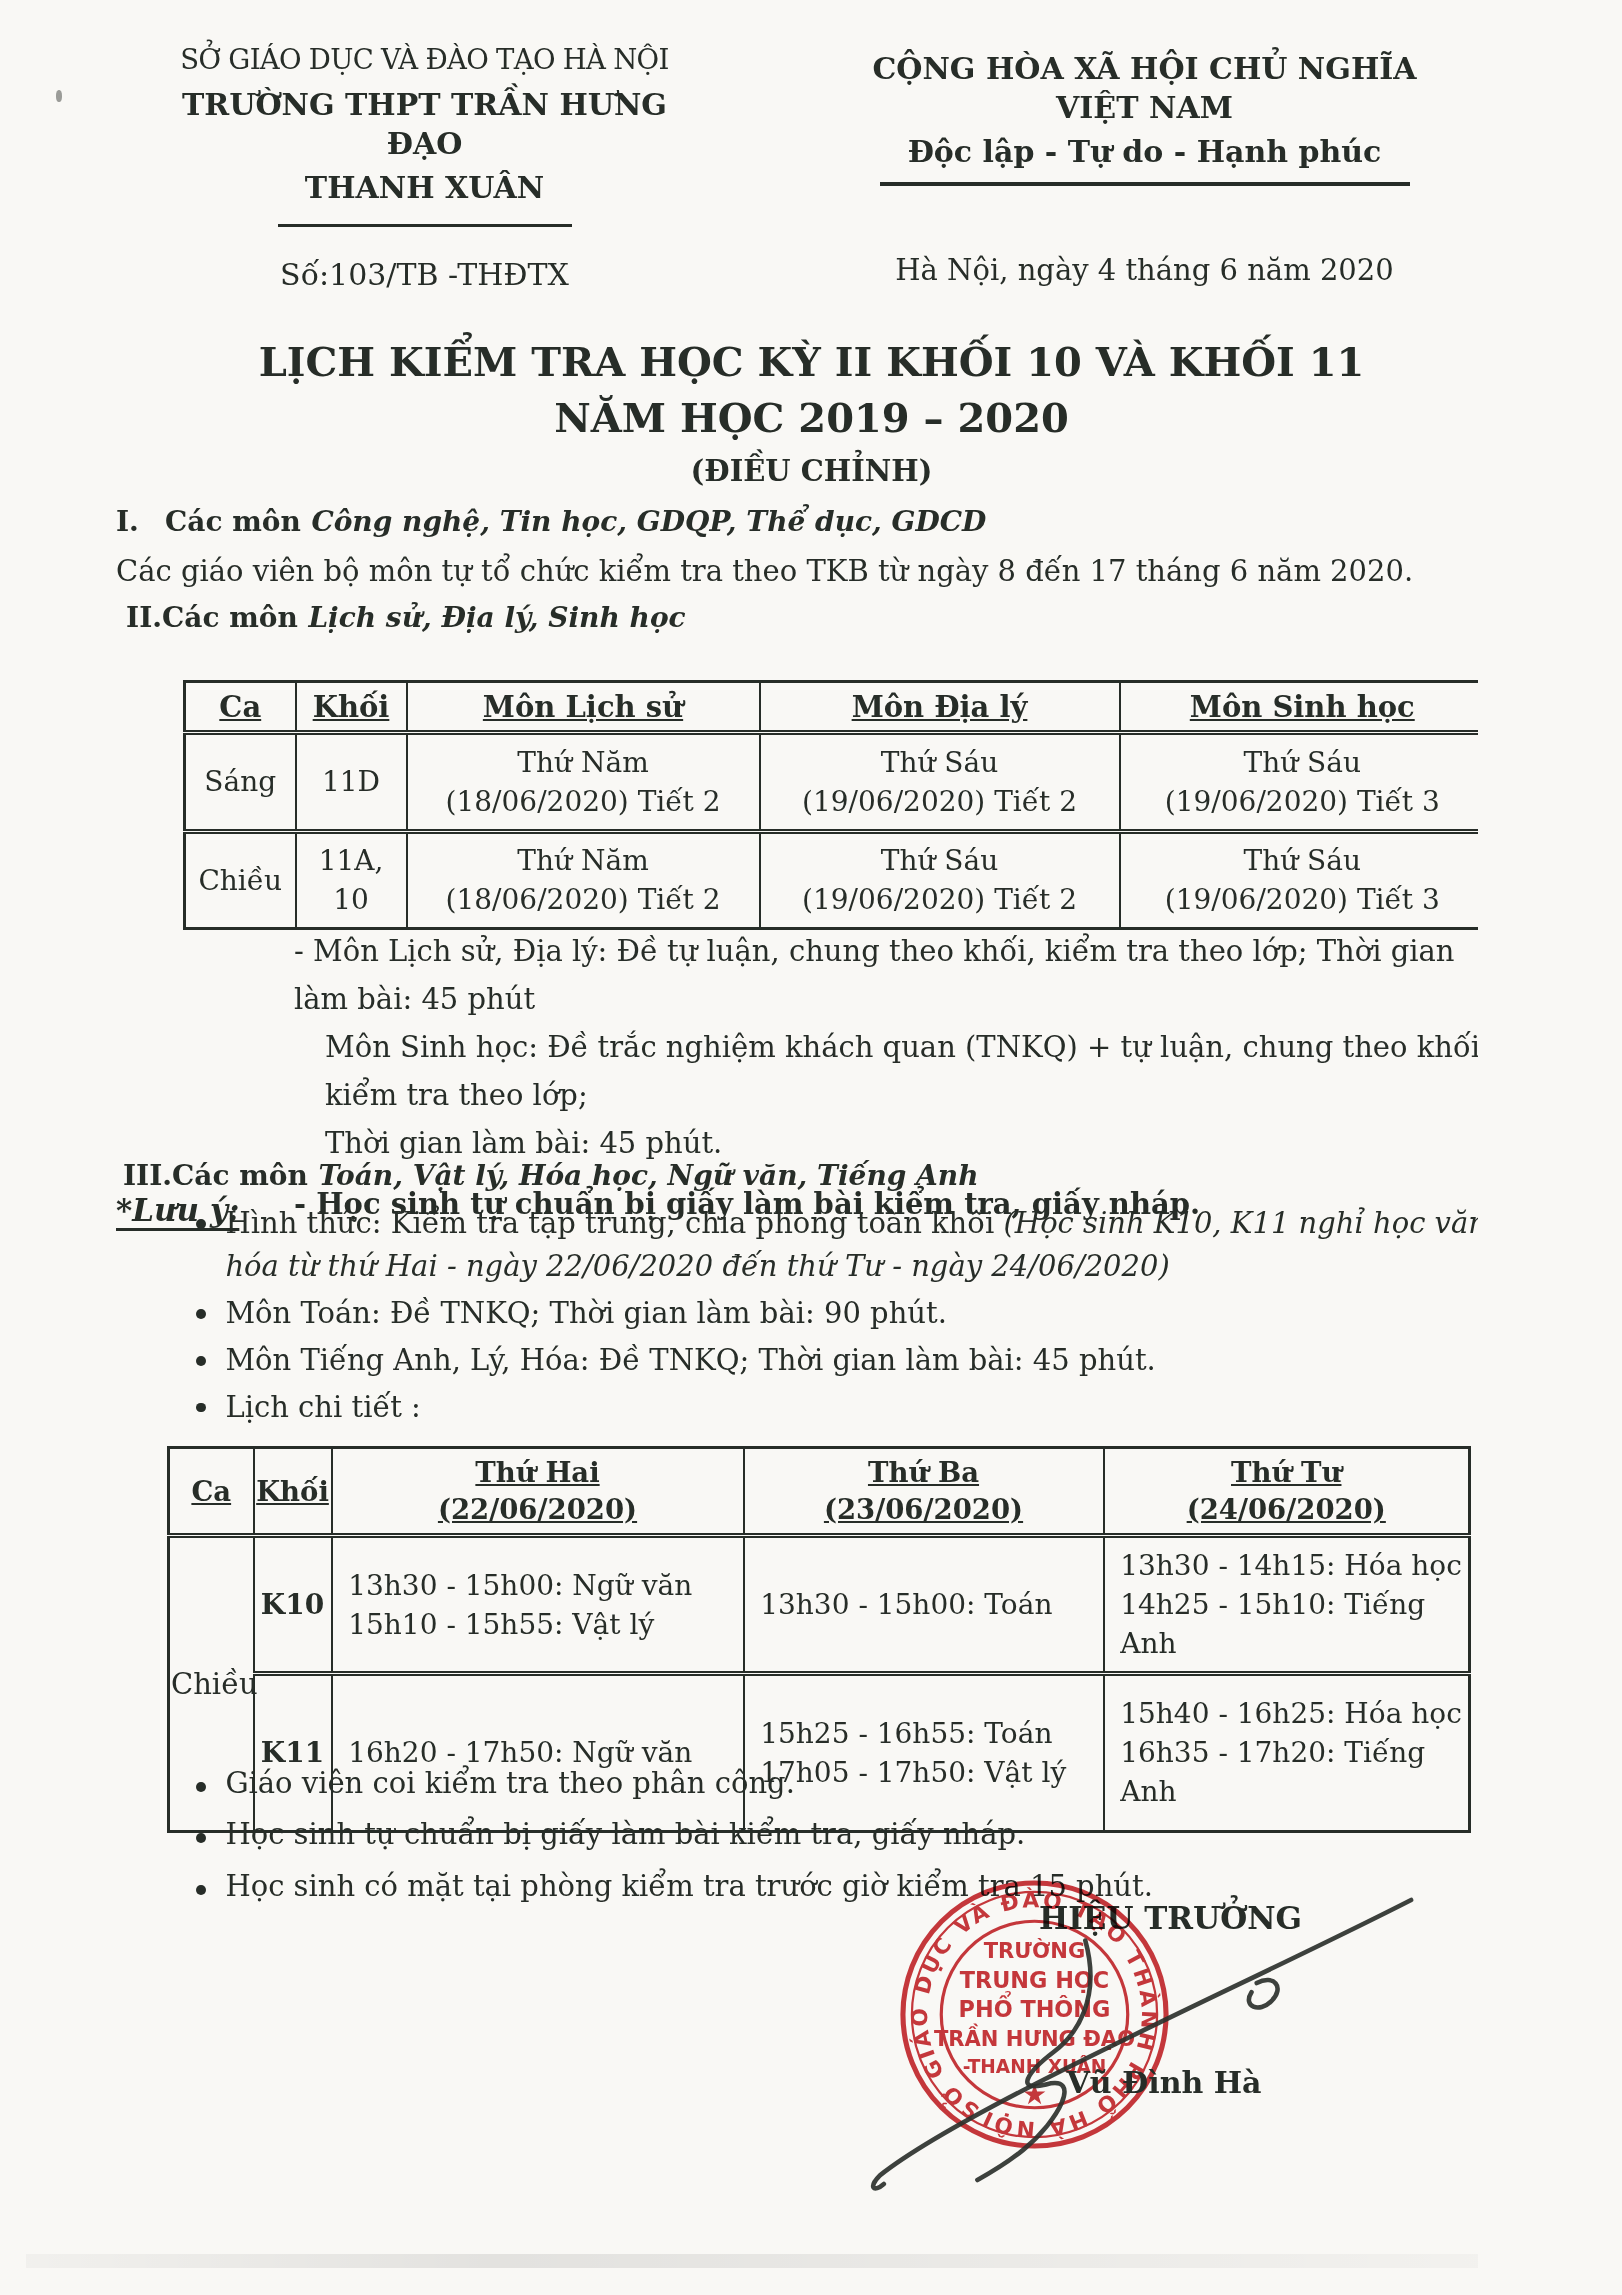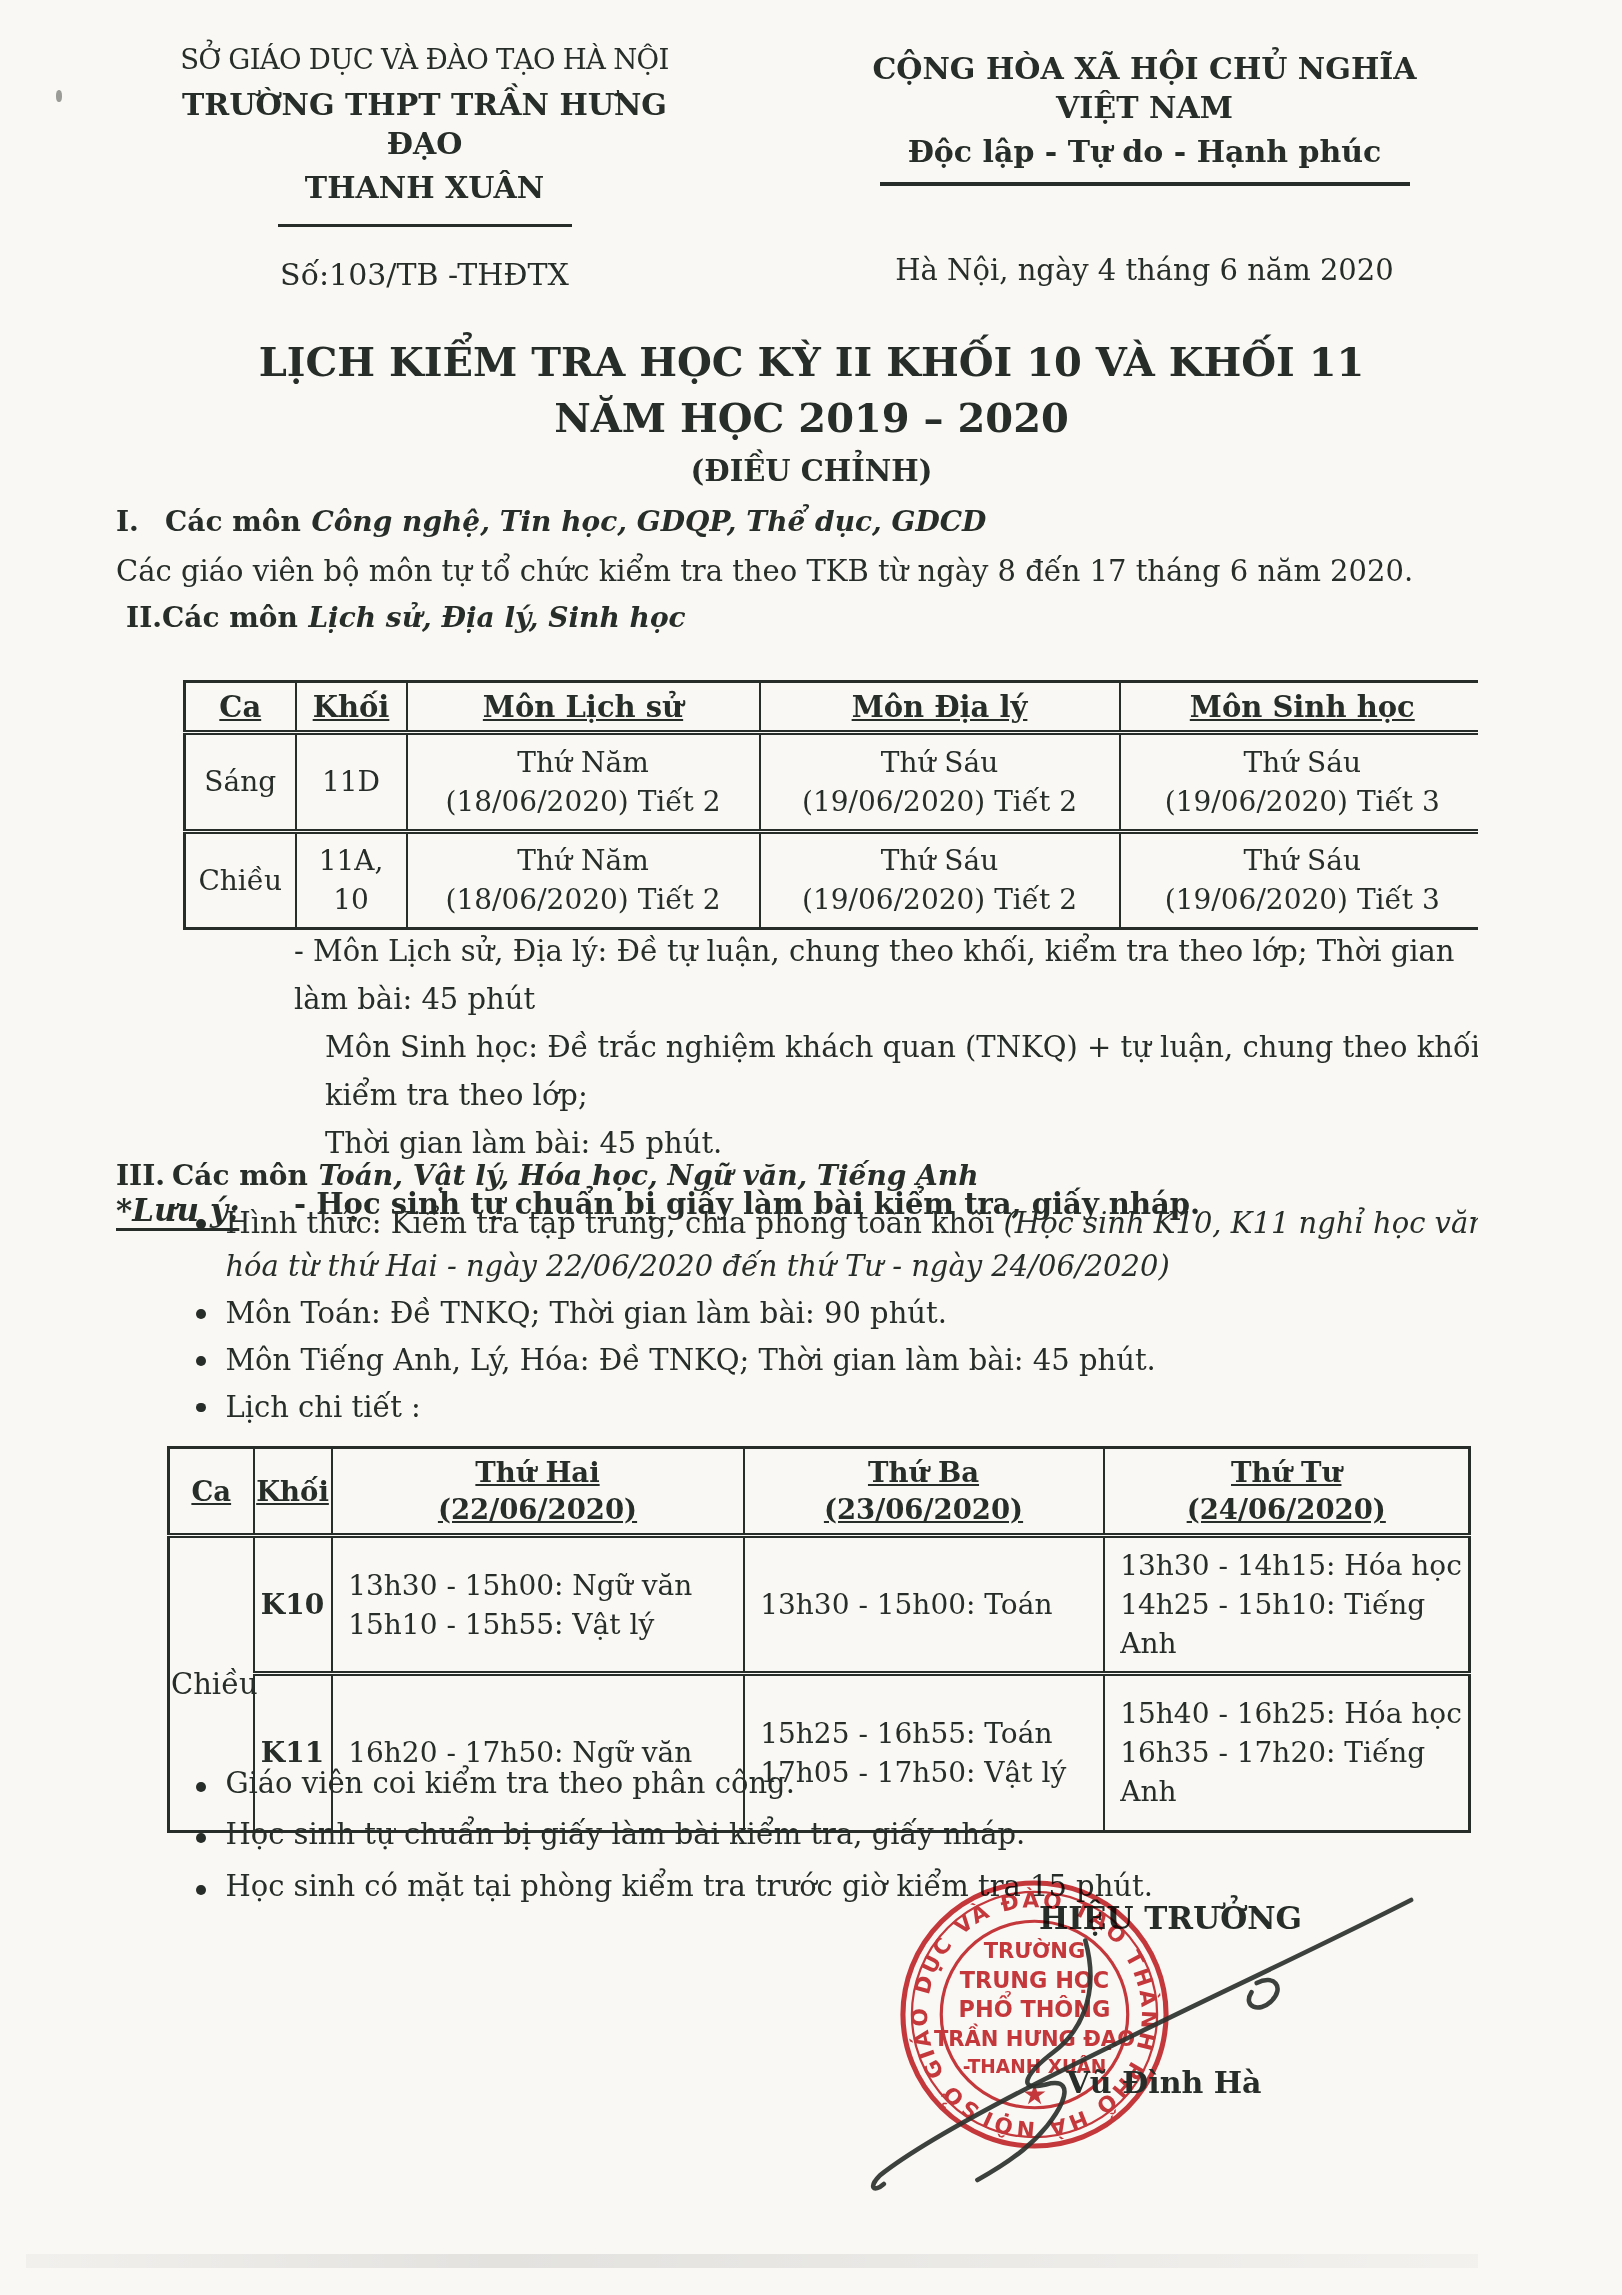--- a/index.html
+++ b/index.html
@@ -35,21 +35,21 @@
   .title-block{left:0;top:324px;width:1623px;text-align:center;}
   .title-l1,.title-l2{font-size:40px;font-weight:bold;line-height:51px;margin-top:12px;}
   .title-l2{margin-top:5.2px;}
   .title-l3{font-size:29px;font-weight:bold;margin-top:10.5px;}
 
   
   .sec{font-size:28px;font-weight:bold;white-space:nowrap;}
   .sec .num{display:inline-block;}
   .num-i{width:49px;}
   .num-ii{width:46px;text-align:right;}
-  .num-iii{width:56px;}
+  .num-iii{width:56px;text-align:right;}
   .sec .subj{font-style:italic;margin-left:10.5px;}
   .para{font-size:29px;}
 
   
   table.doc-table{border-collapse:collapse;table-layout:fixed;border:3.3px solid var(--ink);}
   .doc-table th,.doc-table td{border:2px solid var(--ink);vertical-align:middle;text-align:center;}
   .doc-table thead th{border-bottom:5.9px double var(--ink);font-weight:bold;text-decoration:underline;}
   .t1 thead th{font-size:29px;padding:6.5px 2.6px;}
   .t1 tbody td{font-size:28px;padding:7.8px 3.9px;}
   .t1 .line{line-height:39px;}

